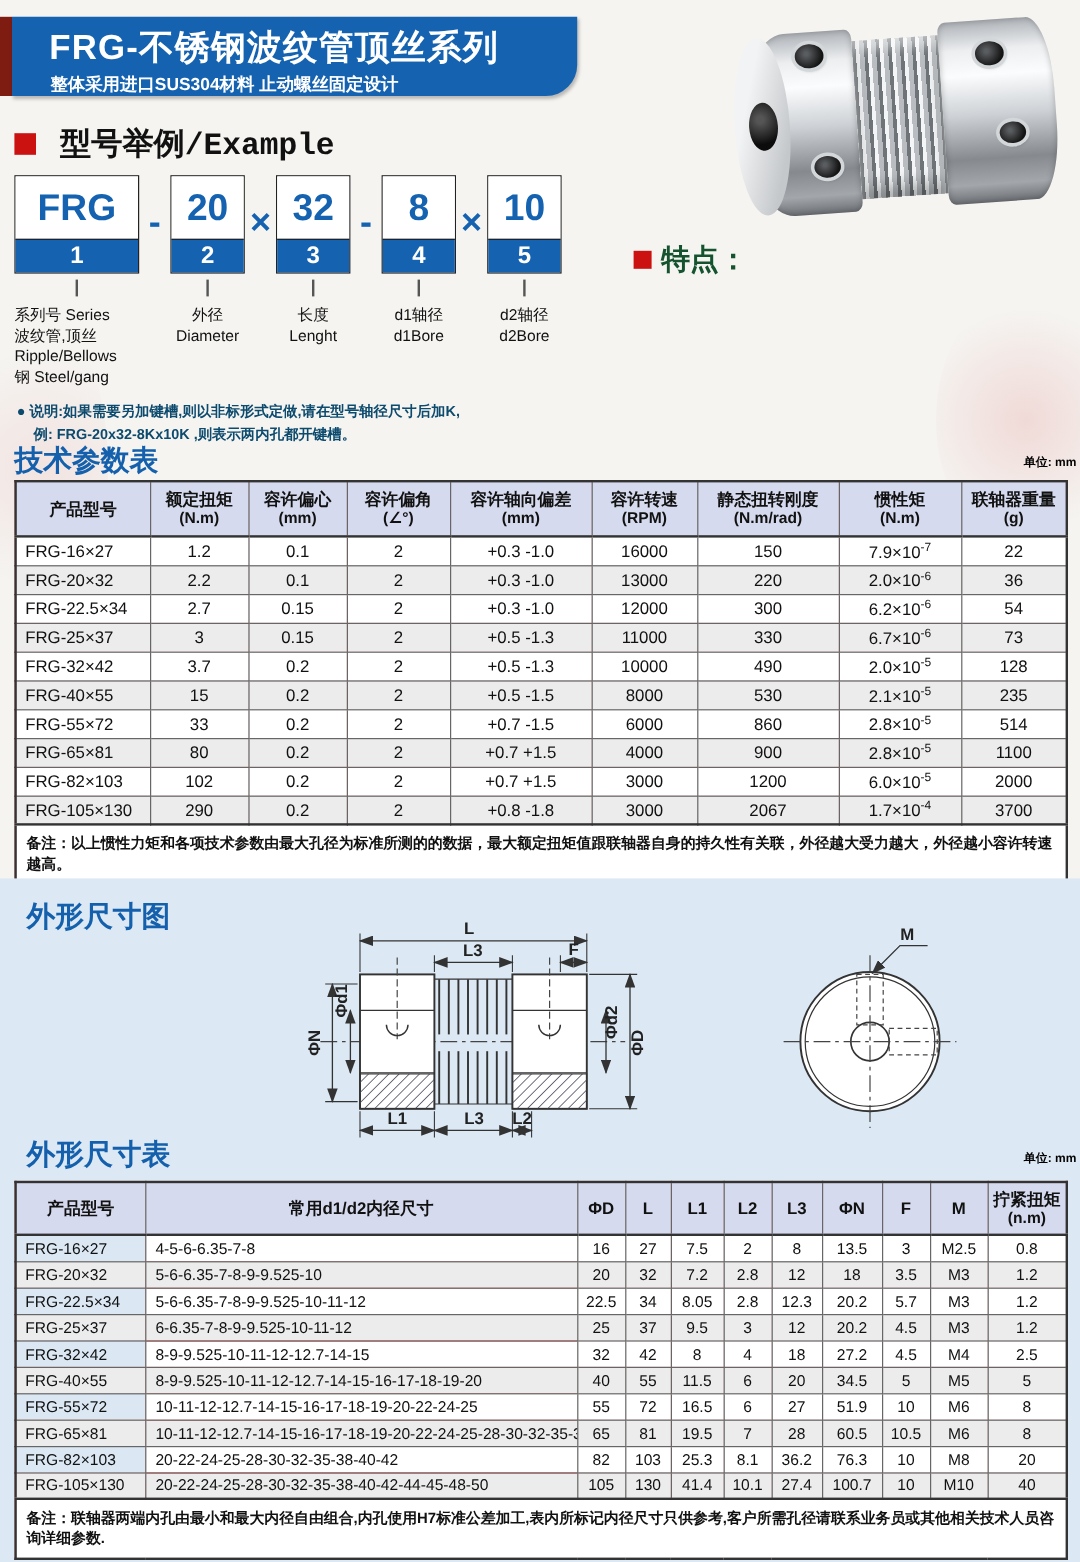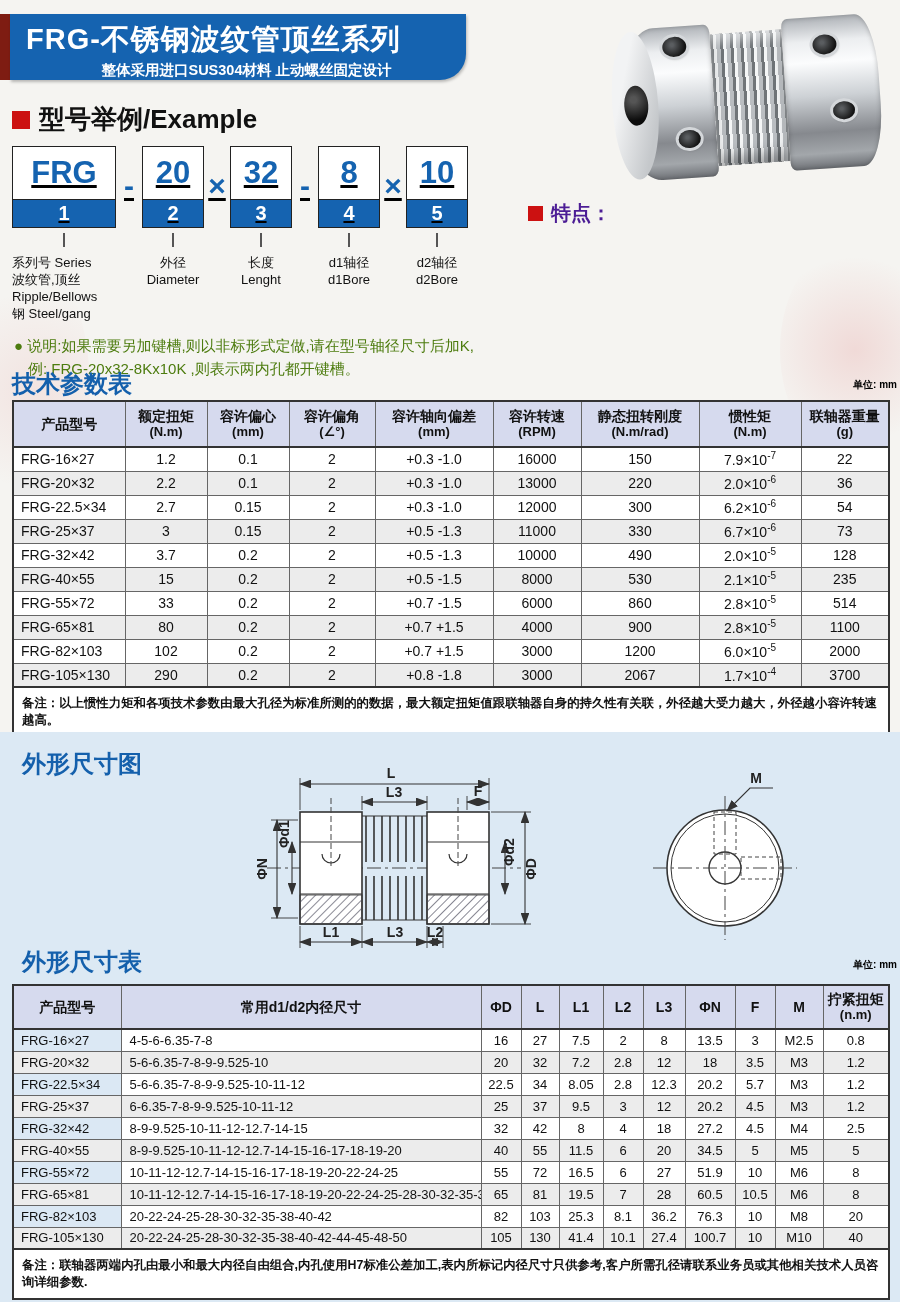--- a/index.html
+++ b/index.html
@@ -8,64 +8,64 @@
 
   
   .wm{position:absolute;border-radius:50%;pointer-events:none;}
   .wm1{right:-30px;top:240px;width:150px;height:220px;background:radial-gradient(circle,rgba(214,80,80,.16),transparent 70%);}
   .wm2{right:-20px;top:950px;width:160px;height:300px;background:radial-gradient(circle,rgba(214,80,80,.18),transparent 70%);}
   .wm3{left:-20px;top:260px;width:110px;height:260px;background:radial-gradient(circle,rgba(214,80,80,.10),transparent 70%);}
   .wm4{right:30px;top:60px;width:90px;height:120px;background:radial-gradient(circle,rgba(214,80,80,.07),transparent 70%);}
 
   
   .banner-strip{position:absolute;left:0;top:14px;width:10px;height:66px;background:#7e1c12;}
-  .banner{position:absolute;left:10px;top:14px;width:456px;height:66px;background:#1563b0;border-radius:0 0 26px 0;box-shadow:1px 2px 3px rgba(0,0,0,.25);color:#fff;}
+  .banner{position:absolute;left:10px;top:14px;width:456px;height:66px;background:#1563b0;border-radius:0 0 26px 0;box-shadow:1px 2px 3px rgba(0,0,0,.25);color:#fff;padding-left:15px;}
   .banner .t{font-size:29px;font-weight:bold;letter-spacing:1px;padding:6px 0 0 16px;white-space:nowrap;}
-  .banner .s{font-size:14.5px;font-weight:bold;padding:1px 0 0 17px;white-space:nowrap;text-align:center;}
+  .banner .s{font-size:14.5px;font-weight:bold;padding:1px 0 0 17px;white-space:nowrap;}
 
   
   .coupling{position:absolute;top:8px;right:16px;width:276px;height:180px;transform:rotate(-4deg);}
   .hub{position:absolute;top:14px;width:94px;height:152px;background:linear-gradient(180deg,#aeb2b7 0%,#eceef0 16%,#fbfcfd 30%,#cdd1d5 52%,#86898e 76%,#a3a7ab 90%,#6d7075 100%);box-shadow:inset 0 0 5px rgba(0,0,0,.25);}
   .hub-left{left:12px;border-radius:40% 6px 6px 40% / 50% 8px 8px 50%;}
   .hub-right{left:178px;border-radius:6px 22% 22% 6px / 8px 40% 40% 8px;}
   .face{position:absolute;left:4px;top:16px;width:46px;height:148px;border-radius:50%;background:linear-gradient(105deg,#f2f3f4 30%,#c5c8cb 80%);}
   .bore{position:absolute;left:16px;top:70px;width:24px;height:40px;border-radius:50%;background:radial-gradient(circle at 40% 35%,#555 10%,#0c0c0c 70%);}
   .bellows{position:absolute;left:106px;top:24px;width:72px;height:132px;background:repeating-linear-gradient(90deg,#6f7478 0 3px,#f3f5f6 3px 6px,#b9bdc1 6px 10px);box-shadow:inset 0 8px 10px rgba(255,255,255,.5),inset 0 -10px 12px rgba(0,0,0,.28);}
   .screw{position:absolute;width:24px;height:20px;border-radius:50%;background:radial-gradient(circle at 40% 40%,#5a5d60 8%,#141414 70%);box-shadow:0 0 0 3px #d4d7da,1px 2px 3px rgba(0,0,0,.35);}
   .s1{left:58px;top:24px;}
   .s2{left:68px;top:118px;width:22px;height:18px;}
   .s3{left:208px;top:32px;}
   .s4{left:224px;top:100px;width:22px;height:18px;}
 
   
-  .sec-head{position:absolute;display:flex;align-items:center;gap:9px;}
+  .sec-head{position:absolute;display:flex;align-items:center;gap:20px;font-family:Liberation Mono, monospace;}
   .example-head{left:12px;top:102px;}
   .red-sq{width:18px;height:18px;background:#cc1111;}
   .example-head .txt{font-size:26px;font-weight:bold;color:#111;}
 
   
-  .model-row{position:absolute;left:12px;top:146px;display:flex;align-items:flex-start;text-decoration:underline;}
+  .model-row{position:absolute;left:12px;top:146px;display:flex;align-items:flex-start;}
   .mbox{border:1.5px solid #222;box-sizing:border-box;}
   .mbox .val{background:#fff;color:#1563b0;font-weight:bold;font-size:31px;text-align:center;height:52px;line-height:52px;}
   .mbox .num{background:#1563b0;color:#fff;font-weight:bold;font-size:20px;text-align:center;height:27px;line-height:27px;border-top:1.5px solid #222;}
   .w-big{width:104px;}
   .w-sm{width:62px;}
   .sep{color:#1563b0;font-weight:bold;font-size:30px;width:26px;text-align:center;line-height:80px;}
   .tick{position:absolute;top:233px;width:2px;height:14px;background:#555;}
   .mlabel{position:absolute;top:254px;font-size:13px;color:#111;line-height:1.32;font-weight:500;white-space:nowrap;}
   .mlabel.c{text-align:center;transform:translateX(-50%);}
 
-  .red-note{position:absolute;left:14px;top:334px;color:#4d7c0f;font-weight:normal;font-size:15px;line-height:1.55;}
+  .red-note{position:absolute;left:14px;top:334px;color:#0c4a6e;font-weight:bold;font-size:12px;line-height:1.55;}
   .red-note .l2{padding-left:14px;}
 
   
   .features{position:absolute;left:528px;top:200px;width:366px;}
   .features .head{display:flex;align-items:center;gap:8px;margin-bottom:4px;}
   .features .head .sq{width:15px;height:15px;background:#cc1111;}
-  .features .head .txt{font-size:20px;font-weight:bold;color:#4c1d95;}
+  .features .head .txt{font-size:24px;font-weight:bold;color:#14532d;}
   .features ul{list-style:none;margin:2px 0 0 0;padding:0;}
   .features li{font-size:15.5px;font-weight:600;color:#111;line-height:1.62;padding-left:13px;text-indent:-13px;}
   .features li::before{content:">";}
 
   
   .blue-title{position:absolute;color:#1460ac;font-size:24px;font-weight:bold;}
   .unit{position:absolute;right:3px;font-size:10px;font-weight:600;color:#000;}
 
   
   table.spec{position:absolute;left:12px;border-collapse:collapse;table-layout:fixed;background:#fca5a5;}

